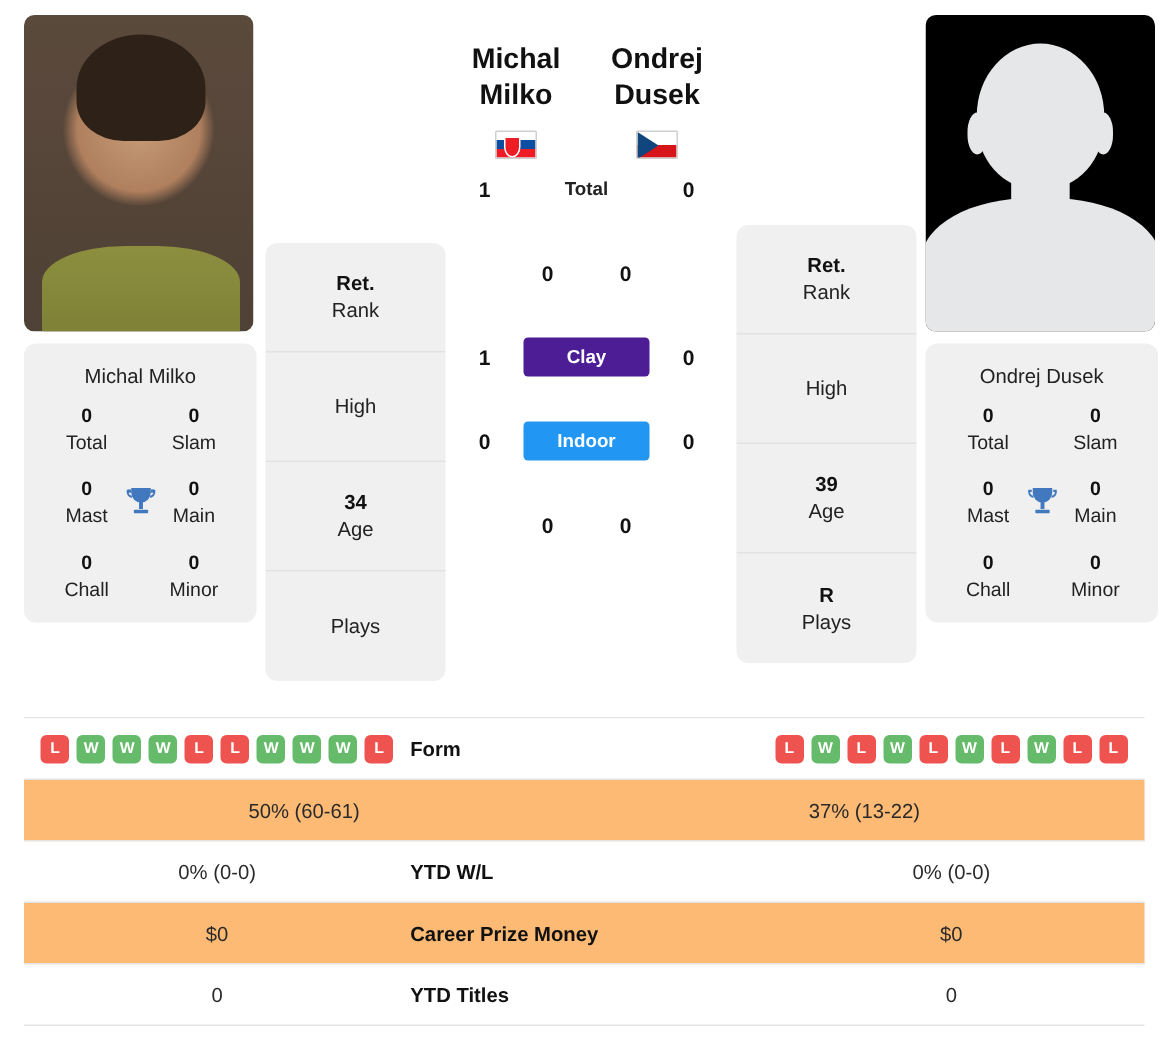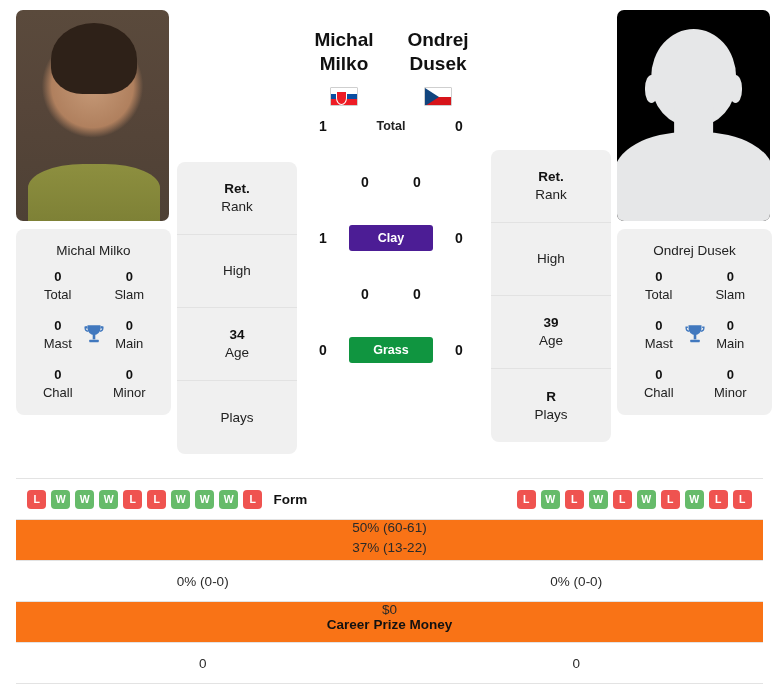--- a/index.html
+++ b/index.html
@@ -191,21 +191,21 @@
     position: absolute;
     left: 16px; right: 16px; top: 478px;
     width: 747px;
     border-top: 1px solid #e3e3e3;
   }
   .trow {
     display: flex; align-items: center;
     height: 41px;
     border-bottom: 1px solid #e3e3e3;
   }
-  .trow.odd { background: #f97316; flex-direction: column; }
+  .trow.odd { background: #fdba74; }
   .trow.even { background: #ffffff; }
   .tcell-l, .tcell-r {
     flex: 1 1 0; text-align: center;
     font-size: 13.5px; color: #2a2a2a;
   }
   .tcell-m {
     flex: 0 0 232px; text-align: left;
     font-size: 13.5px; font-weight: 700; color: #111;
   }
   .form-strip {
@@ -315,25 +315,25 @@
             <div class="s-score">0</div>
             <div class="s-score">0</div>
           </div>
           <div class="srow">
             <div class="s-score">1</div>
             <div class="s-pill" style="background: #4c1d95;">Clay</div>
             <div class="s-score">0</div>
           </div>
           <div class="srow">
             <div class="s-score">0</div>
+            <div class="s-pill" style="background: rgb(33, 150, 243);">Indoor</div>
             <div class="s-score">0</div>
           </div>
           <div class="srow">
             <div class="s-score">0</div>
-            <div class="s-pill" style="background: rgb(16, 149, 64);">Grass</div>
             <div class="s-score">0</div>
           </div>
         </div>
     </div>
 
     <div class="col-card">
       <div style="height:140px"></div>
       <div class="rank-card">
         <div class="rank-cell">
           <div class="rank-val">Ret.</div>
@@ -434,26 +434,28 @@
             <div class="badge" style="background: rgb(239, 83, 80);">L</div>
           </div>
         </div>
       </div>
       <div class="trow odd">
         <div class="tcell-l">50% (60-61)</div>
         <div class="tcell-r">37% (13-22)</div>
       </div>
       <div class="trow even">
         <div class="tcell-l">0% (0-0)</div>
+        <div class="tcell-m">YTD W/L</div>
         <div class="tcell-r">0% (0-0)</div>
       </div>
       <div class="trow odd">
         <div class="tcell-l">$0</div>
         <div class="tcell-m">Career Prize Money</div>
         <div class="tcell-r">$0</div>
       </div>
       <div class="trow even">
         <div class="tcell-l">0</div>
+        <div class="tcell-m">YTD Titles</div>
         <div class="tcell-r">0</div>
       </div>
     </div>
 
 </div>
 
 </body></html>

